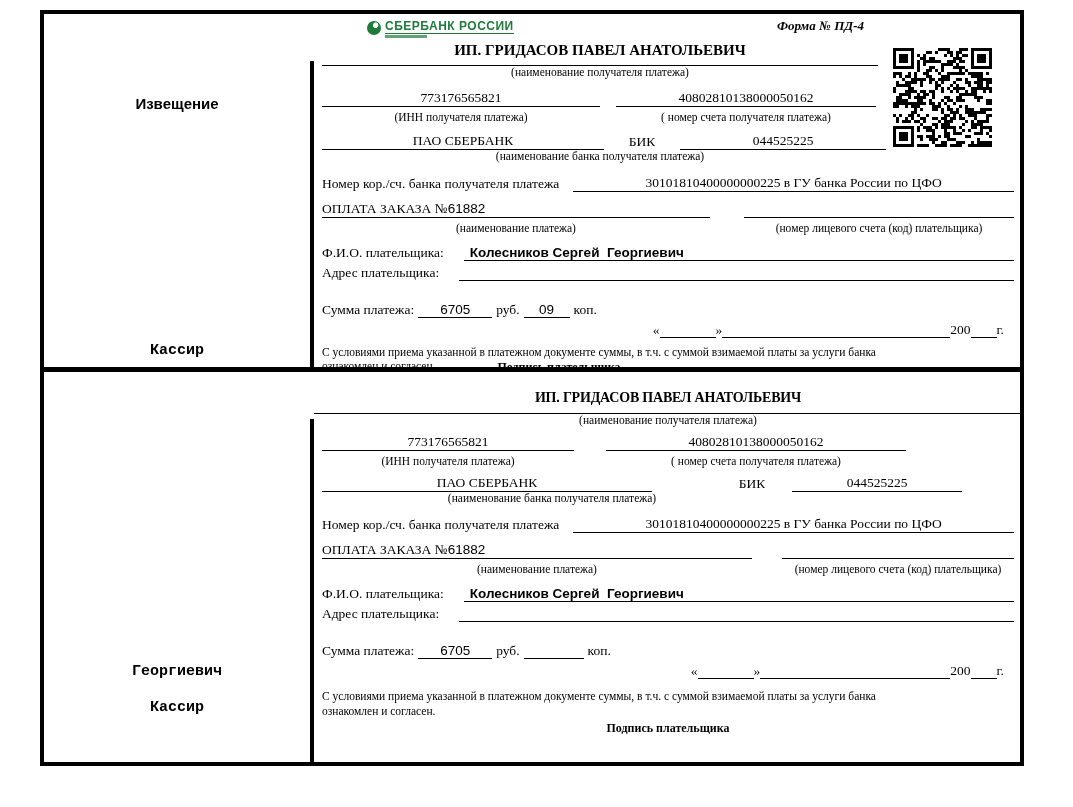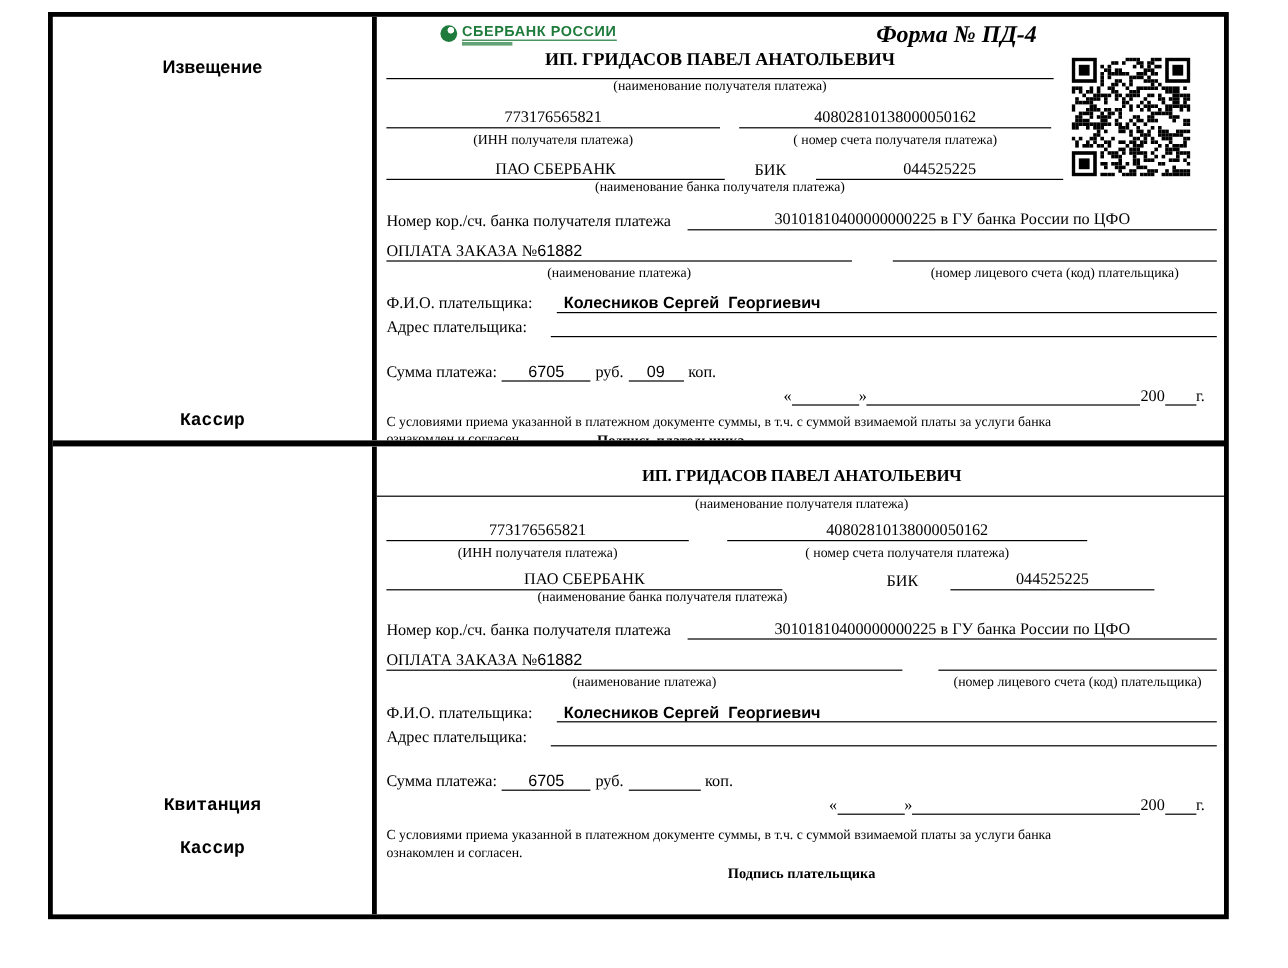--- a/index.html
+++ b/index.html
@@ -3,39 +3,39 @@
 <meta charset="utf-8">
 <style>
   html,body{margin:0;padding:0;width:1073px;height:807px;background:#fff;
     font-family:"Liberation Serif","DejaVu Serif",serif;color:#000;}
   .outer{position:absolute;left:40px;top:10px;width:984px;height:756px;
     border:4px solid #000;display:flex;flex-direction:column;box-sizing:border-box;}
   .sec{display:flex;overflow:hidden;}
   .sec1{height:353px;flex:none;}
   .hdiv{height:5px;background:#000;flex:none;}
   .sec2{flex:1;}
-  .leftcol{width:266px;flex:none;border-right:4px solid #000;position:relative;text-align:center;}
+  .leftcol{width:266px;flex:none;border-right:4px solid #000;position:relative;text-align:center;margin-top:47px;}
   .rightcol{flex:1;position:relative;padding:4px 6px 0 8px;font-size:13.5px;overflow:hidden;}
   .side-top{margin-top:34px;font-family:"Liberation Sans","DejaVu Sans",sans-serif;
     font-weight:bold;font-size:15px;}
   .side-abs{position:absolute;width:100%;font-weight:bold;font-size:15px;font-family:Liberation Mono, monospace;}
   .u{border-bottom:1px solid #000;}
   .cap{font-size:11.5px;text-align:center;}
   .fill{font-family:"Liberation Sans","DejaVu Sans",sans-serif;}
   .pre{white-space:pre;}
   .row{display:flex;align-items:flex-end;}
   
   .hdr-row{display:flex;align-items:flex-start;height:24px;}
   .logo{display:flex;align-items:center;gap:4px;padding-left:45px;}
   .logo-mark{width:14px;height:14px;border-radius:50%;
     background:radial-gradient(circle at 62% 30%, #fff 0 2.5px, #1e7b3c 3px);display:inline-block;}
   .logo-text{color:#1e7b3c;font-weight:bold;font-size:12px;letter-spacing:.5px;
     border-bottom:1.5px solid #1e7b3c;font-family:"Liberation Sans","DejaVu Sans",sans-serif;}
   .logo-sub{display:block;width:42px;height:3px;margin-top:1px;background:#1e7b3c;opacity:.7;}
-  .form-label{margin-left:auto;margin-right:150px;font-weight:bold;font-style:italic;font-size:20px;}
+  .form-label{margin-left:auto;margin-right:150px;font-weight:bold;font-style:italic;font-size:13px;}
   .qr{position:absolute;top:34px;right:28px;width:99px;height:99px;}
   
   .title1{width:556px;text-align:center;font-weight:bold;font-size:15px;height:24px;
     box-sizing:border-box;}
   .capw1{width:556px;height:16px;box-sizing:border-box;}
   .numrow1{margin-top:4px;height:21px;}
   .numL1{width:278px;text-align:center;}
   .numR1{width:260px;text-align:center;margin-left:16px;}
   .caprow1{height:16px;}
   .bankrow1{margin-top:4px;height:23px;}
@@ -610,21 +610,21 @@
         <div>ознакомлен и согласен.</div>
         <div class="sig">Подпись плательщика</div>
       </div>
     </div>
   </div>
 
   <div class="hdiv"></div>
 
   <div class="sec sec2">
     <div class="leftcol">
-      <div class="side-abs kvit">Квитанция</div>
+      <div class="side-abs kvit">Георгиевич</div>
       <div class="side-abs cash2">Кассир</div>
     </div>
     <div class="rightcol">
       <div class="sp2"></div>
       <div class="title2">ИП. ГРИДАСОВ ПАВЕЛ АНАТОЛЬЕВИЧ</div>
       <div class="fullu"></div>
       <div class="capw2 cap">(наименование получателя платежа)</div>
 
       <div class="row numrow2">
         <div class="numL2 u">773176565821</div>

